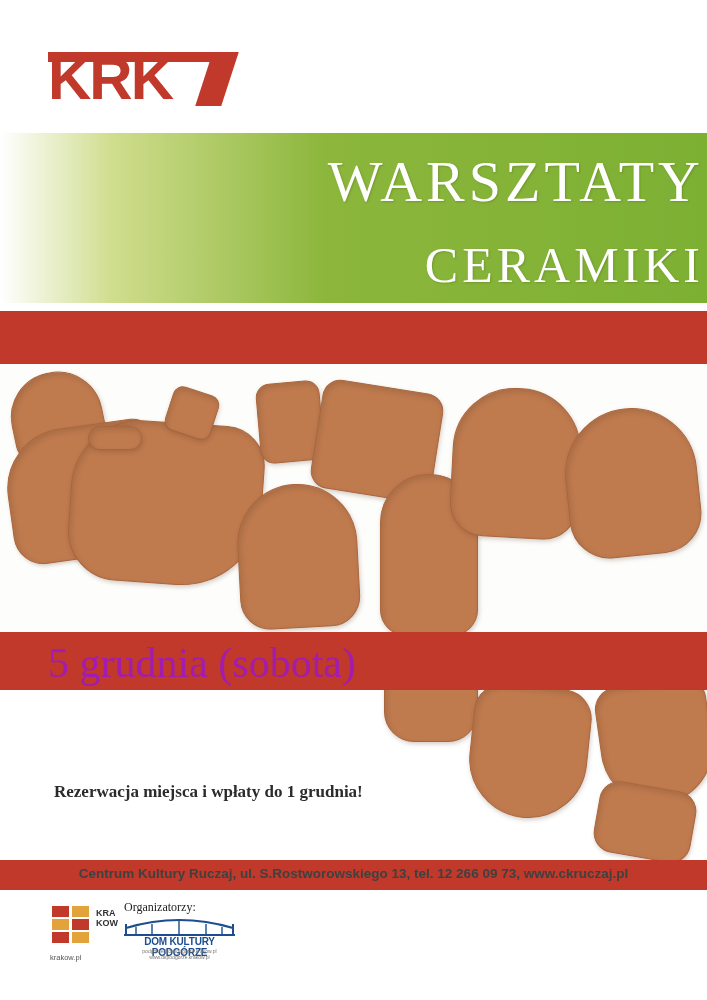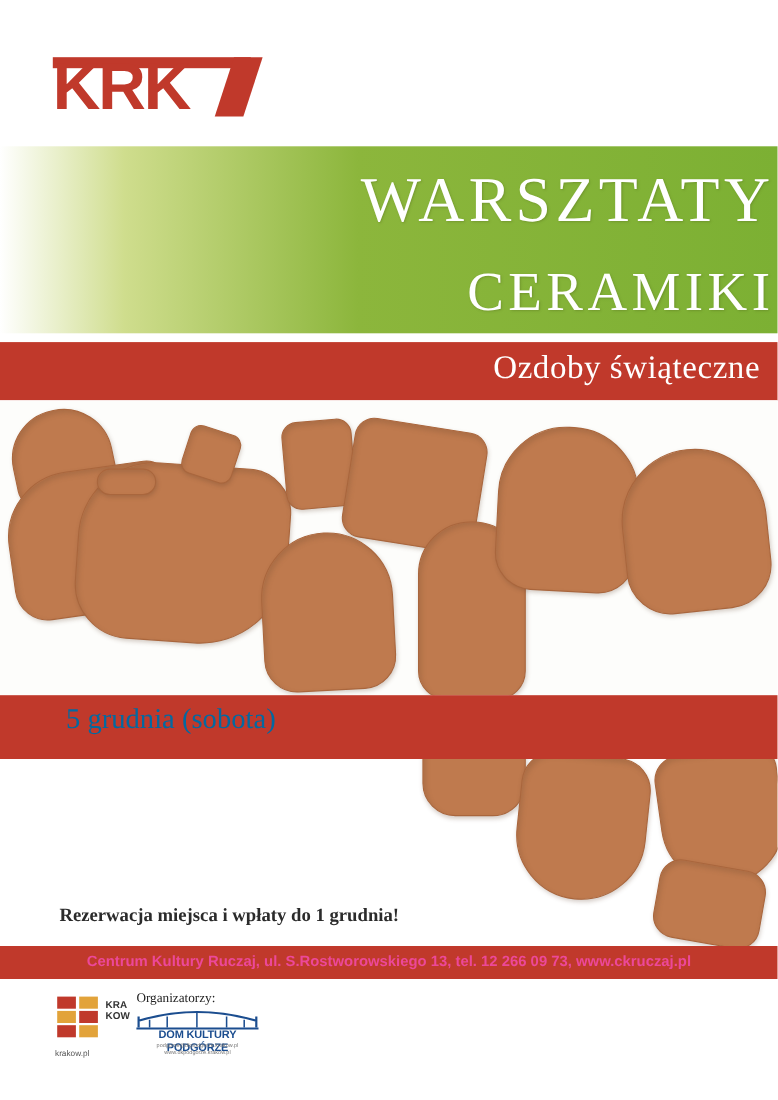--- a/index.html
+++ b/index.html
@@ -99,56 +99,56 @@
     position:absolute;left:0;top:690px;width:707px;height:175px;
     overflow:hidden;
   }
 
   
   .date-band{
     position:absolute;left:0;top:632px;width:707px;height:58px;
     background:#c0392b;
   }
   .date-text{
-    position:absolute;left:60px;top:639px;
-    color:#0369a1;
-    font-size:26px;
+    position:absolute;left:48px;top:639px;
+    color:#a21caf;
+    font-size:42px;
     font-family:"Liberation Serif", serif;
   }
 
   
   .slot{
     position:absolute;
   }
   .slot-time{
     font-size:28px;color:#c0392b;font-family:"Liberation Serif",serif;
     letter-spacing:.5px;
   }
   .slot-who{
     margin-top:8px;
     font-size:17px;color:#2b2b2b;font-family:"Liberation Serif",serif;
   }
   .slot-fee{
     margin-top:7px;
     font-size:17px;color:#c0392b;font-family:"Liberation Serif",serif;
   }
   .reservation{
-    position:absolute;left:54px;top:822px;
+    position:absolute;left:54px;top:782px;
     font-size:17px;color:#2b2b2b;font-weight:bold;
     font-family:"Liberation Serif",serif;
   }
 
   
   .contact-band{
     position:absolute;left:0;top:860px;width:707px;height:30px;
     background:#c0392b;
   }
   .contact-text{
     position:absolute;left:0;top:866px;width:707px;text-align:center;
-    color:#ec4899;font-size:13.5px;font-weight:bold;
+    color:#404040;font-size:13.5px;font-weight:bold;
     font-family:"Liberation Sans", sans-serif;
   }
 
   
   .footer{
     position:absolute;left:0;top:890px;width:707px;height:110px;background:#ffffff;
   }
   .krakow-logo{
     position:absolute;left:50px;top:16px;width:60px;height:58px;
   }
@@ -202,21 +202,20 @@
     <div class="krk-bar"></div>
     <div class="krk-text">KRK</div>
     <div class="krk-slash"></div>
   </div>
 
   <div class="green-band"></div>
   <div class="title-main">WARSZTATY</div>
   <div class="title-line2">CERAMIKI</div>
 
   <div class="red-band"></div>
-  <div class="subtitle">Ozdoby świąteczne</div>
 
   <div class="photo">
     <div class="photo-bg"></div>
 
     <div class="clay" style="left:10px;top:8px;width:90px;height:80px;border-radius:45px 45px 16px 16px;transform:rotate(-12deg);"></div>
     <div class="clay" style="left:8px;top:62px;width:150px;height:130px;border-radius:60px 20px 70px 30px;transform:rotate(-8deg);"></div>
     <div class="clay" style="left:70px;top:58px;width:190px;height:160px;border-radius:70px 40px 80px 50px;transform:rotate(4deg);"></div>
     <div class="clay" style="left:88px;top:62px;width:52px;height:22px;border-radius:26px;"></div>
     <div class="clay" style="left:258px;top:18px;width:62px;height:78px;border-radius:14px;transform:rotate(-5deg);"></div>
     <div class="clay" style="left:316px;top:22px;width:120px;height:108px;border-radius:18px;transform:rotate(9deg);"></div>

